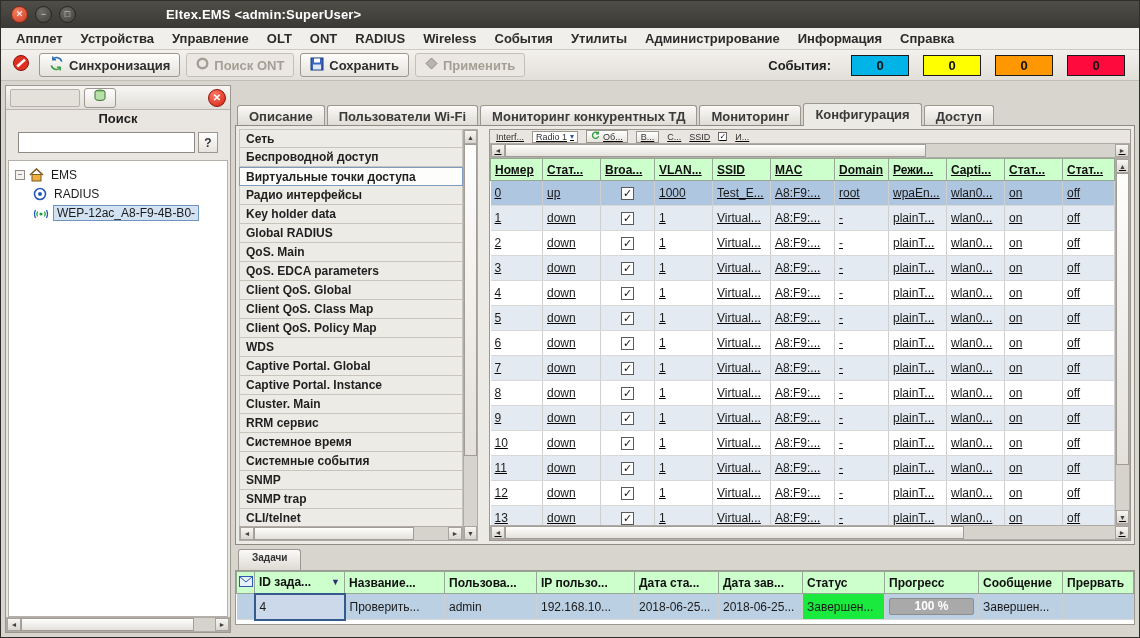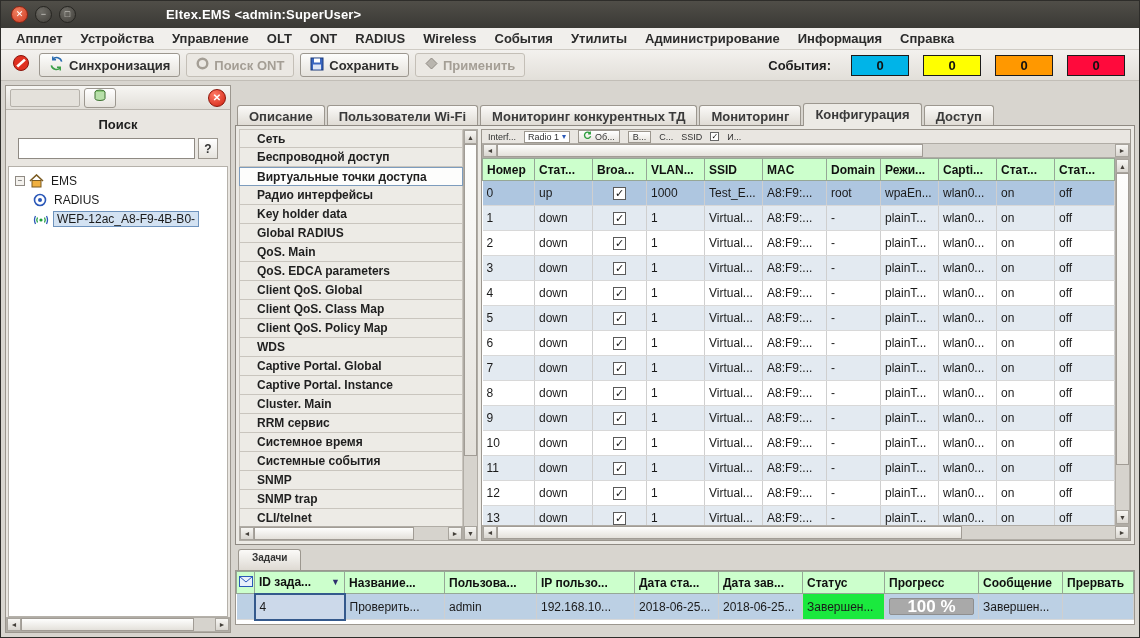--- a/index.html
+++ b/index.html
@@ -44,21 +44,21 @@
   .left-panel{ flex:0 0 226px; border:1px solid #9c978f; background:#e9e6e1;
     display:flex; flex-direction:column; min-height:0; }
   .lp-toolbar{ flex:0 0 24px; background:linear-gradient(#f7f6f3,#e1ded8);
     border-bottom:1px solid #b9b5ae; display:flex; align-items:center; padding:0 4px; gap:4px;}
   .lp-slot{ flex:0 0 70px; height:18px; border:1px solid #b5b1aa; background:#e4e1db; border-radius:2px;}
   .lp-sync-btn{ width:32px; height:20px; border:1px solid #9c978f; border-radius:3px;
     background:linear-gradient(#fff,#e6e3dd); display:flex; align-items:center; justify-content:center;}
   .lp-close{ margin-left:auto; width:18px; height:18px; border-radius:50%;
     background:radial-gradient(circle at 35% 30%, #ff7a66, #d01f0e); color:#fff; font-weight:bold;
     font-size:10px; display:flex; align-items:center; justify-content:center; border:1px solid #8c1408;}
-  .lp-search-label{ text-align:center; font-size:13px; font-weight:bold; color:#1d1d1d; margin-top:7px; flex:0 0 19px;}
+  .lp-search-label{ text-align:center; font-size:13px; font-weight:bold; color:#1d1d1d; margin-top:1px; flex:0 0 19px;}
   .lp-search-row{ display:flex; padding:2px 12px 6px; gap:3px; flex:0 0 30px;}
   .lp-search-input{ flex:1; height:21px; border:1px solid #8f8a83; background:#fff; font-size:12px; padding:0 4px;}
   .lp-help-btn{ width:20px; height:21px; border:1px solid #9c978f; background:linear-gradient(#fff,#e6e3dd);
     font-size:12px; font-weight:bold; color:#333; }
   .tree{ flex:1; background:#fff; margin:0 2px; border:1px solid #b5b1aa; padding:4px 2px;
     overflow:hidden; font-size:12px; min-height:0;}
   .tree-node{ display:flex; align-items:center; height:19px; gap:4px; color:#1b1b1b; white-space:nowrap;}
   .tree-handle{ width:10px; height:10px; border:1px solid #8f8a83; background:#f4f2ee; font-size:8px;
     line-height:8px; text-align:center; color:#444; flex:0 0 10px;}
   .tree-icon{ display:flex; align-items:center; }
@@ -83,29 +83,29 @@
     background:linear-gradient(#fbfaf8,#dedad3); border:1px solid #9c978f; border-bottom:none;
     border-radius:3px 3px 0 0; white-space:nowrap; }
   .tab.active{ background:#eceae5; height:23px; position:relative; z-index:2; }
   .tab-content{ flex:1; border:1px solid #8f8a83; background:#eceae5; display:flex;
     padding:3px; min-height:0; margin-top:-1px; }
 
   
   .config-nav-wrap{ flex:0 0 239px; display:flex; min-height:0; }
   .nav-col{ flex:1; display:flex; flex-direction:column; min-height:0;}
   .config-nav{ flex:1; display:flex; flex-direction:column; overflow:hidden; }
-  .nav-item{ flex:0 0 19px; line-height:18px; padding:0 17px; font-size:12px; font-weight:bold;
+  .nav-item{ flex:0 0 19px; line-height:18px; padding:0 6px; font-size:12px; font-weight:bold;
     color:#1f1f1f; background:#edebe6; border:1px solid #c9c5be; border-top:none;
     white-space:nowrap; overflow:hidden; }
   .nav-item:first-child{ border-top:1px solid #c9c5be; }
   .nav-item.selected{ background:#fdfdfc; border:1px solid #7d9cbd; }
 
   
   .table-region{ flex:1; display:flex; flex-direction:column; border:1px solid #9c978f;
-    margin-left:3px; background:#fff; min-width:0; }
+    margin-left:11px; background:#fff; min-width:0;text-decoration:underline; }
   .vap-toolbar-clip{ flex:0 0 13px; overflow:hidden; background:#e9e6e1; display:flex;
     align-items:center; gap:8px; padding:0 6px; font-size:9px; color:#333; white-space:nowrap;}
   .mini-combo{ border:1px solid #9c978f; background:#fff; padding:0 3px; display:flex; gap:3px; align-items:center;}
   .combo-arrow{ color:#2b58b8; font-size:8px; }
   .mini-btn{ border:1px solid #9c978f; background:linear-gradient(#fff,#e6e3dd); padding:0 4px;
     display:flex; gap:3px; align-items:center;}
   .mini-cbx{ width:9px; height:9px; border:1px solid #666; background:#fff; font-size:8px;
     line-height:8px; text-align:center; color:#111;}
   .vap-body{ flex:1; display:flex; min-height:0; }
   .vap-table-wrap{ flex:1; min-width:0; overflow:hidden; background:#fff; }
@@ -125,21 +125,21 @@
   
   .tasks-panel{ flex:0 0 76px; display:flex; flex-direction:column; margin-top:4px; margin-bottom:8px;}
   .tasks-tab{ width:fit-content; padding:2px 13px; font-size:10px; font-weight:bold; color:#333;
     background:linear-gradient(#fbfaf8,#dedad3); border:1px solid #9c978f; border-bottom:none;
     border-radius:3px 3px 0 0; margin-left:3px; height:21px;}
   .tasks-table-wrap{ flex:1; border:1px solid #9c978f; background:#fff; overflow:hidden; }
   .task-row td{ background:var(--task-row,#bcd0e4); height:26px; }
   .task-row td.id-cell{ background:#ccd9ea; border:2px solid #34598c; }
   .task-row td.status-cell{ background:var(--status-green,#1ae93e); }
   .progress{ background:var(--progress-gray,#a9a9a9); border:1px solid #8e8e8e; color:#fff;
-    font-weight:bold; font-size:17px; text-align:center; height:17px; line-height:15px; border-radius:2px;}
+    font-weight:bold; font-size:12px; text-align:center; height:17px; line-height:15px; border-radius:2px;}
   .sort{ float:right; color:#2f2f6e; font-size:9px; margin-top:2px; }
   .hdr-icon-cell{ text-align:center; padding:1px; }
 </style>
 </head>
 <body>
 
 <div class="window">
 
   <div class="titlebar">
     <div class="win-btns">

